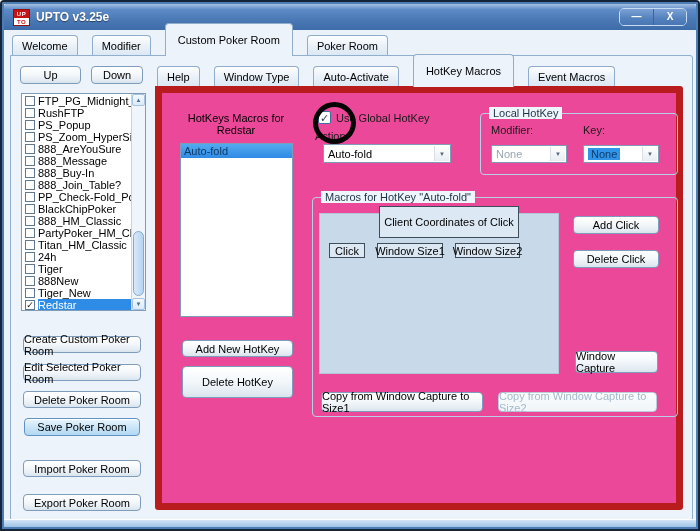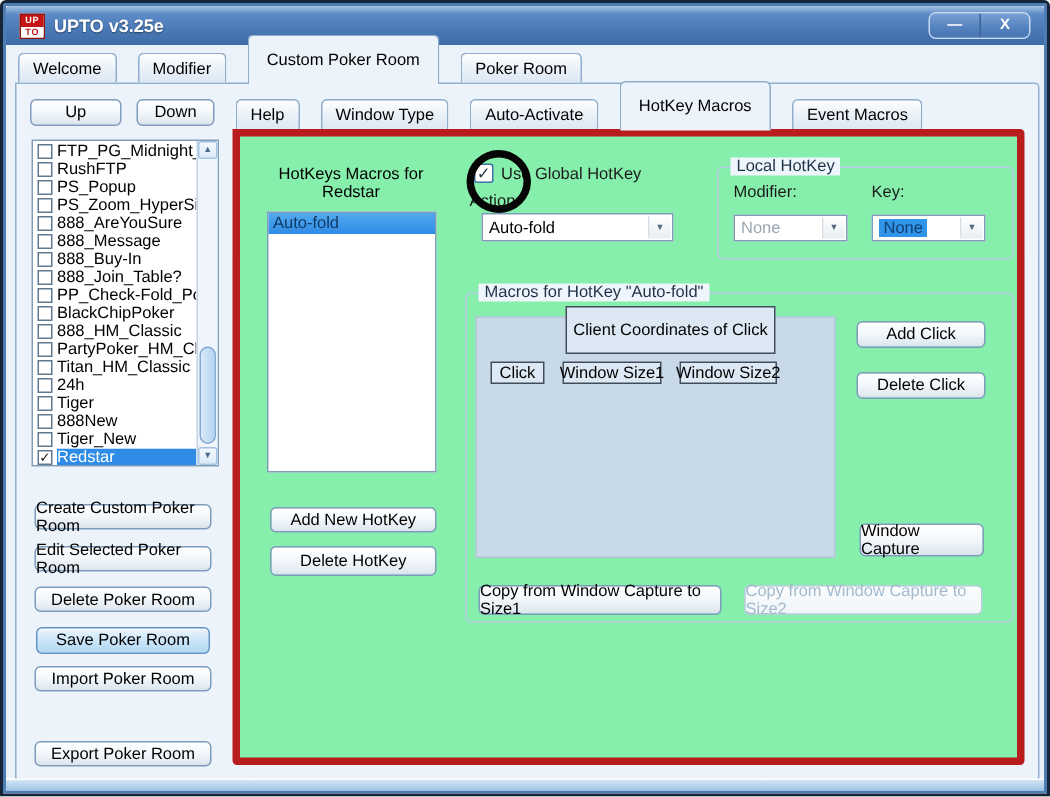--- a/index.html
+++ b/index.html
@@ -50,22 +50,22 @@
   .combo{position:absolute;background:#fff;border:1px solid #7F9DB9;font-size:11px;display:flex;align-items:center;padding-left:4px;}
   .combo .arrow{position:absolute;right:1px;top:1px;bottom:1px;width:15px;display:flex;align-items:center;justify-content:center;
                 font-size:6px;color:#55687C;background:linear-gradient(180deg,#FEFEFE,#E9EEF3);border-left:1px solid #D8DFE7;}
   .combo.dim{color:#9AA6B1;}
   .combo .sel{background:#3094E8;color:#0F3D70;padding:0 3px;}
   .group{position:absolute;border:1px solid #B9CFE7;border-radius:4px;}
   .glabel{position:absolute;top:-7px;left:8px;background:#EFF5FC;padding:0 4px;font-size:11px;color:#1E3247;white-space:nowrap;}
   .lbl{position:absolute;font-size:11px;color:#1A1A1A;white-space:nowrap;}
   
   .inner-tabs{left:146px;top:9px;height:21px;}
-  .inner-page{position:absolute;left:144px;top:30px;width:528px;height:424px;background:#86efac;
-              border:5px solid #b91c1c;border-radius:0 3px 3px 3px;}
+  .inner-page{position:absolute;left:144px;top:30px;width:528px;height:424px;background:#ec4899;
+              border:7px solid #b91c1c;border-radius:0 3px 3px 3px;}
   .hk-title{position:absolute;left:18px;top:19px;width:112px;text-align:center;font-size:11px;line-height:12px;color:#000;}
   .hk-list{position:absolute;left:18px;top:50px;width:113px;height:174px;background:#fff;border:1px solid #7F9DB9;}
   .hk-row{height:14px;line-height:14px;font-size:11px;padding-left:3px;white-space:nowrap;overflow:hidden;}
   .hk-row.selected{background:linear-gradient(180deg,#55AAEE,#2E8BE6);color:#0E3A66;}
   .checkbox{position:absolute;width:13px;height:13px;border:1px solid #3D6FA5;background:#fff;border-radius:2px;
             font-size:11px;line-height:12px;text-align:center;color:#2B3A49;font-weight:bold;}
   .circle{position:absolute;left:151px;top:9px;width:43px;height:42px;border:5px solid #050505;border-radius:50%;z-index:10;pointer-events:none;}
   .coord-panel{position:absolute;left:6px;top:15px;width:240px;height:161px;background:#C8D9EA;border:1px solid #B3C6D9;}
   .hdr{position:absolute;border:1px solid #3F4C59;background:#DCE9F4;display:flex;align-items:center;justify-content:center;
        font-size:11px;color:#000;white-space:nowrap;}
@@ -181,21 +181,21 @@
         <div class="scroll-btn up">▲</div>
         <div class="scroll-thumb"></div>
         <div class="scroll-btn down">▼</div>
       </div>
     </div>
 
     <div class="btn" style="left:12px;top:280px;width:118px;height:17px;">Create Custom Poker Room</div>
     <div class="btn" style="left:12px;top:308px;width:118px;height:17px;">Edit Selected Poker Room</div>
     <div class="btn" style="left:12px;top:335px;width:118px;height:17px;">Delete Poker Room</div>
     <div class="btn save" style="left:13px;top:362px;width:116px;height:18px;">Save Poker Room</div>
-    <div class="btn" style="left:12px;top:388px;width:118px;height:17px;">Import Poker Room</div>
+    <div class="btn" style="left:12px;top:404px;width:118px;height:17px;">Import Poker Room</div>
     <div class="btn" style="left:12px;top:438px;width:118px;height:17px;">Export Poker Room</div>
 
     <div class="tabstrip inner-tabs">
       <div class="tab">Help</div>
       <div class="tab">Window Type</div>
       <div class="tab">Auto-Activate</div>
       <div class="tab active">HotKey Macros</div>
       <div class="tab">Event Macros</div>
     </div>
 
@@ -207,21 +207,21 @@
       </div>
 
       <div class="hk-list">
 
       <div class="hk-row selected">
             <span>Auto-fold</span>
           </div>
         </div>
 
       <div class="btn" style="left:20px;top:247px;width:111px;height:17px;">Add New HotKey</div>
-      <div class="btn" style="left:20px;top:273px;width:111px;height:20px;">Delete HotKey</div>
+      <div class="btn" style="left:20px;top:273px;width:111px;height:32px;">Delete HotKey</div>
 
       <span class="checkbox" style="left:156px;top:18px;">✓</span>
       <span class="lbl" style="left:174px;top:19px;">Use Global HotKey</span>
       <span class="lbl" style="left:153px;top:37px;">Action:</span>
       <div class="combo" style="left:161px;top:51px;width:128px;height:19px;">
         <span>Auto-fold</span>
         <span class="arrow">▼</span>
       </div>
 
       <div class="circle"></div>

